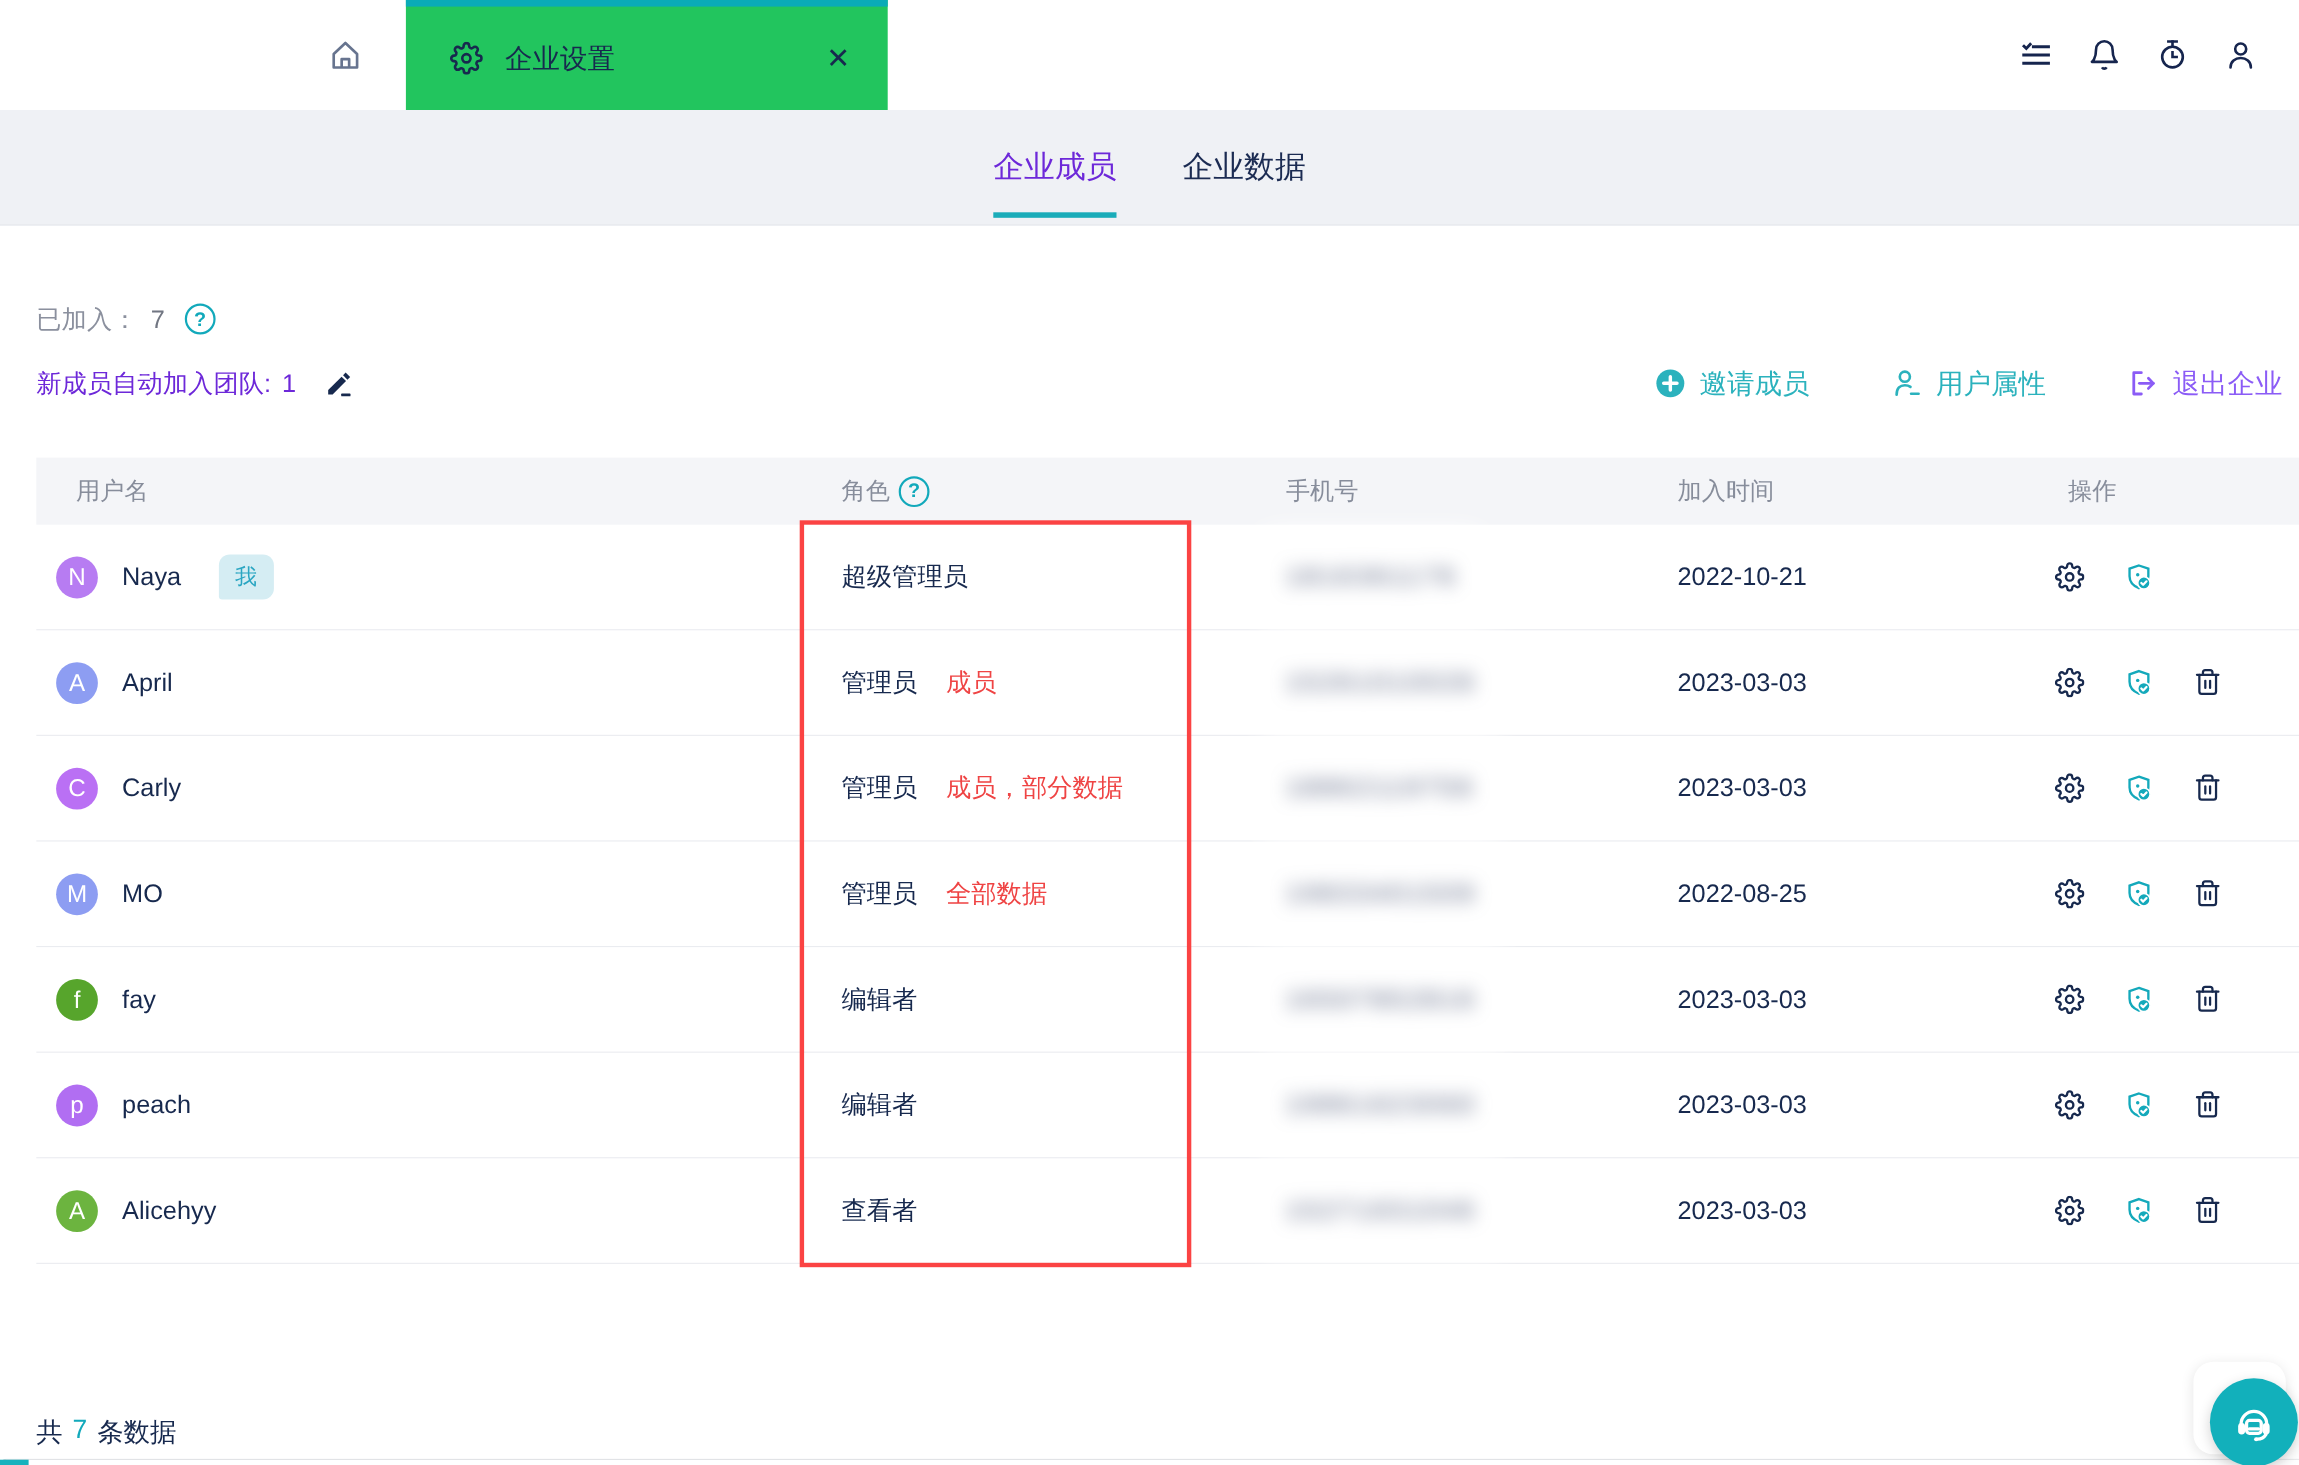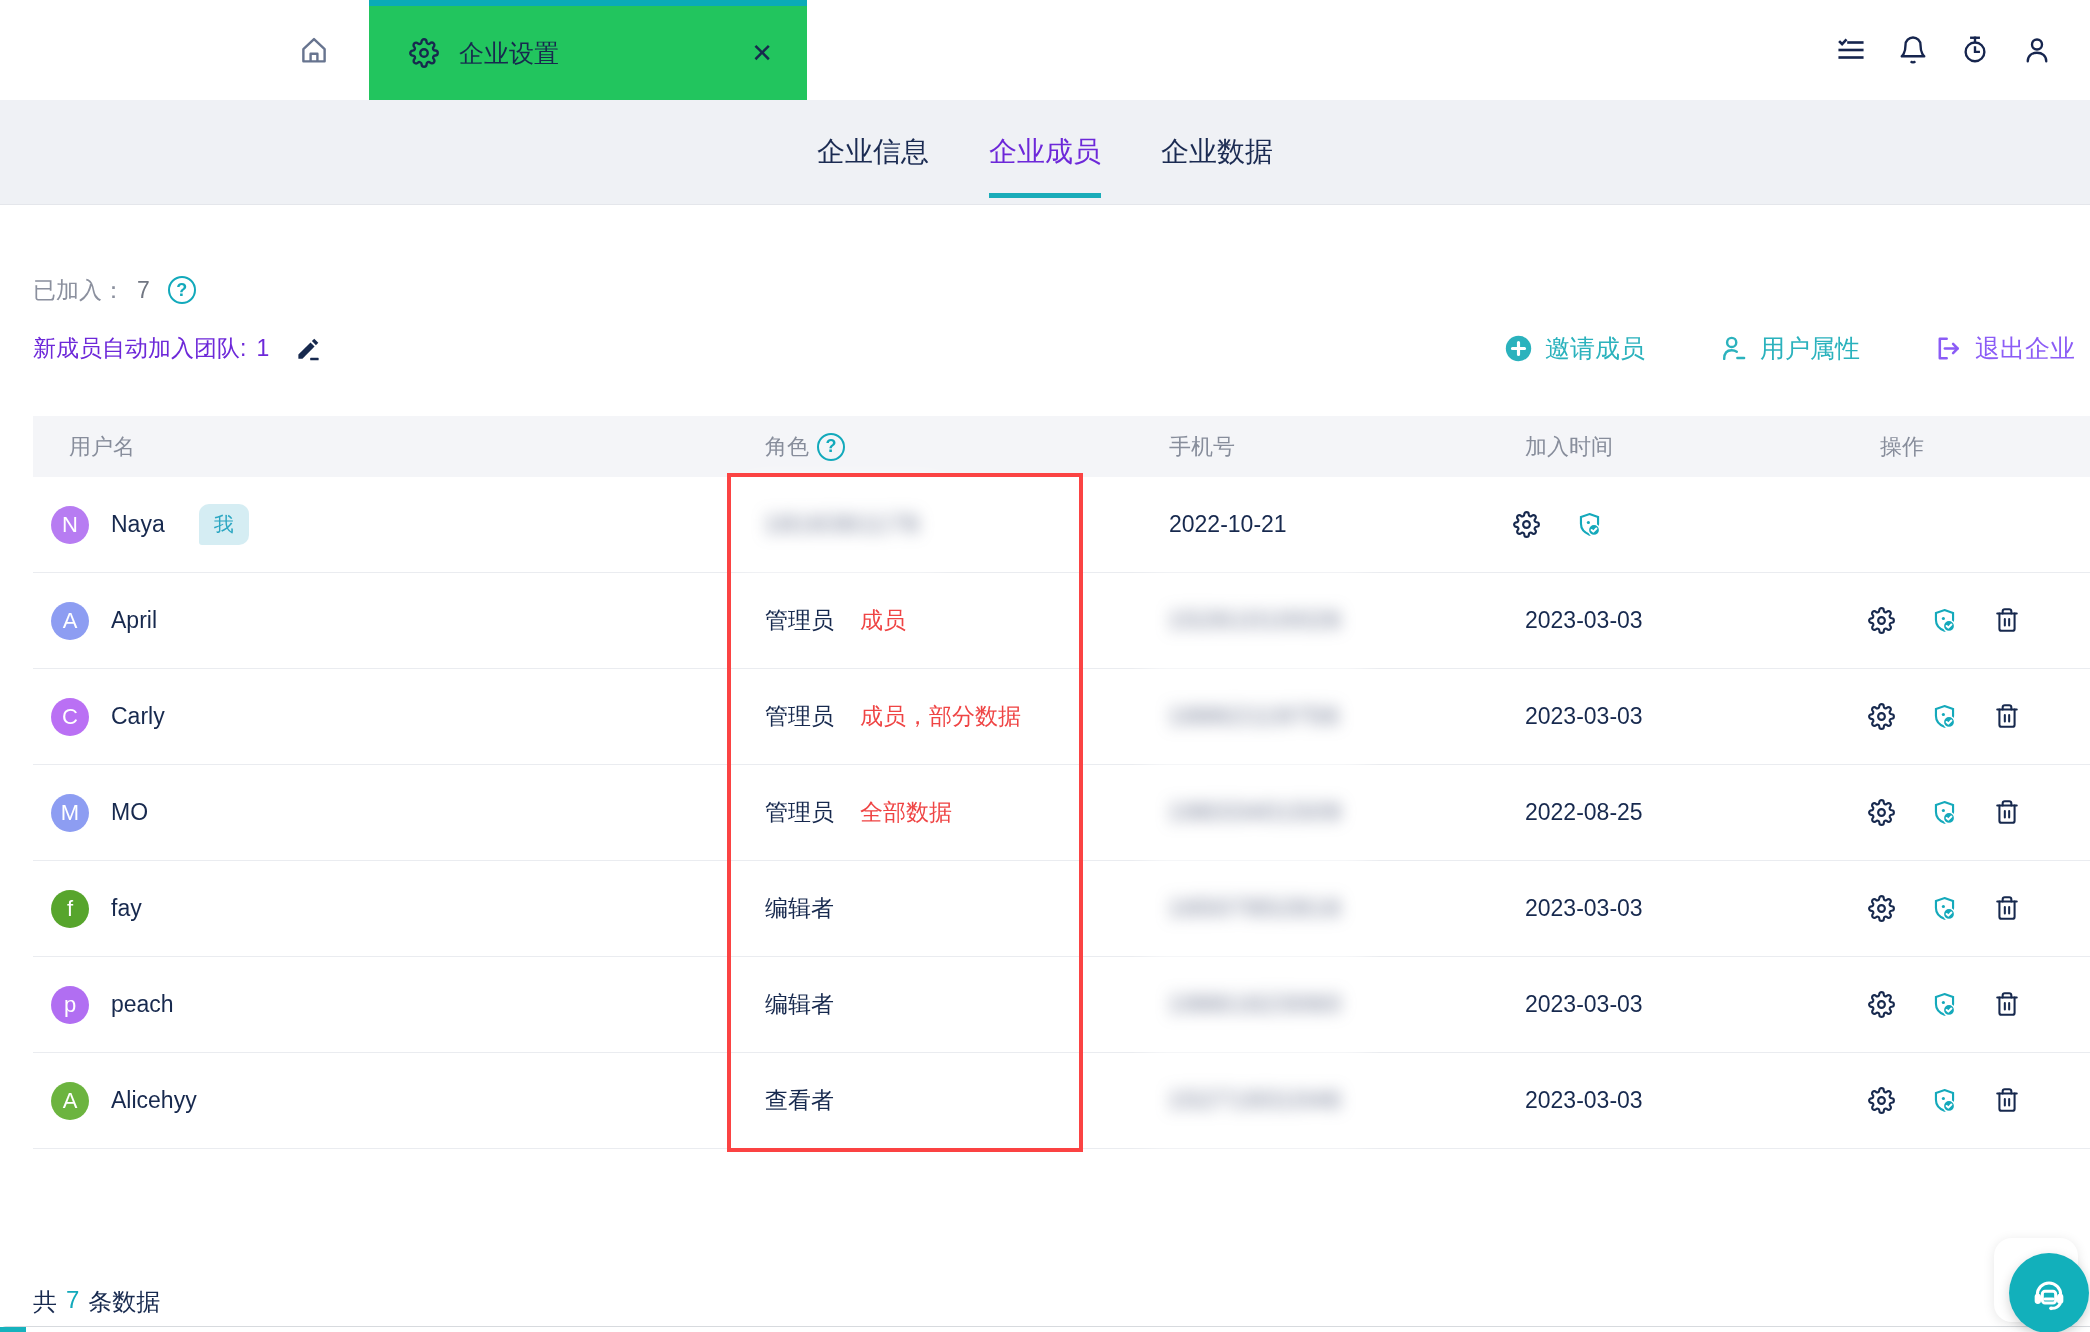--- a/index.html
+++ b/index.html
@@ -117,21 +117,20 @@
       <span class="tb-ic">
         <svg width="30" height="30" viewBox="0 0 24 24" fill="none" stroke="currentColor" stroke-width="1.9" stroke-linecap="round">
             <circle cx="12" cy="7.6" r="4"></circle>
             <path d="M4.6 21c0-4.4 3.4-6.8 7.4-6.8s7.4 2.4 7.4 6.8"></path>
           </svg>
       </span>
     </div>
   </div>
 
   <div class="navstrip">
-    <div class="navtab">企业信息</div>
     <div class="navtab active">企业成员</div>
     <div class="navtab">企业数据</div>
   </div>
 
   <div class="info-line1">
     <span>已加入：</span>
       <span class="count">7</span>
     <span class="q-icon">?</span>
   </div>
   <div class="info-line2">
@@ -189,20 +188,23 @@
       <div>加入时间</div>
       <div>操作</div>
     </div>
 
     <div class="trow">
       <div class="cell-user">
         <span class="avatar" style="background: rgb(183, 124, 242);">N</span>
         <span>Naya</span>
         <span class="me-badge">我</span>
       </div>
+      <div class="cell-role">
+          <span>超级管理员</span>
+        </div>
       <div class="cell-phone"><span class="phone-pill"><span>1816361176</span></span></div>
       <div class="cell-date">2022-10-21</div>
       <div class="cell-ops">
         <span class="op">
             <svg width="27" height="27" viewBox="0 0 24 24" fill="none" stroke="currentColor" stroke-width="1.9">
               <circle cx="12" cy="12" r="3"></circle>
               <path d="M19.4 15a1.65 1.65 0 0 0 .33 1.82l.06.06a2 2 0 0 1 0 2.83 2 2 0 0 1-2.83 0l-.06-.06a1.65 1.65 0 0 0-1.82-.33 1.65 1.65 0 0 0-1 1.51V21a2 2 0 0 1-2 2 2 2 0 0 1-2-2v-.09A1.65 1.65 0 0 0 9 19.4a1.65 1.65 0 0 0-1.82.33l-.06.06a2 2 0 0 1-2.83 0 2 2 0 0 1 0-2.83l.06-.06a1.65 1.65 0 0 0 .33-1.82 1.65 1.65 0 0 0-1.51-1H3a2 2 0 0 1-2-2 2 2 0 0 1 2-2h.09A1.65 1.65 0 0 0 4.6 9a1.65 1.65 0 0 0-.33-1.82l-.06-.06a2 2 0 0 1 0-2.83 2 2 0 0 1 2.83 0l.06.06a1.65 1.65 0 0 0 1.82.33H9a1.65 1.65 0 0 0 1-1.51V3a2 2 0 0 1 2-2 2 2 0 0 1 2 2v.09a1.65 1.65 0 0 0 1 1.51 1.65 1.65 0 0 0 1.82-.33l.06-.06a2 2 0 0 1 2.83 0 2 2 0 0 1 0 2.83l-.06.06a1.65 1.65 0 0 0-.33 1.82V9a1.65 1.65 0 0 0 1.51 1H21a2 2 0 0 1 2 2 2 2 0 0 1-2 2h-.09a1.65 1.65 0 0 0-1.51 1z"></path>
             </svg>
           </span>
         <span class="op">

